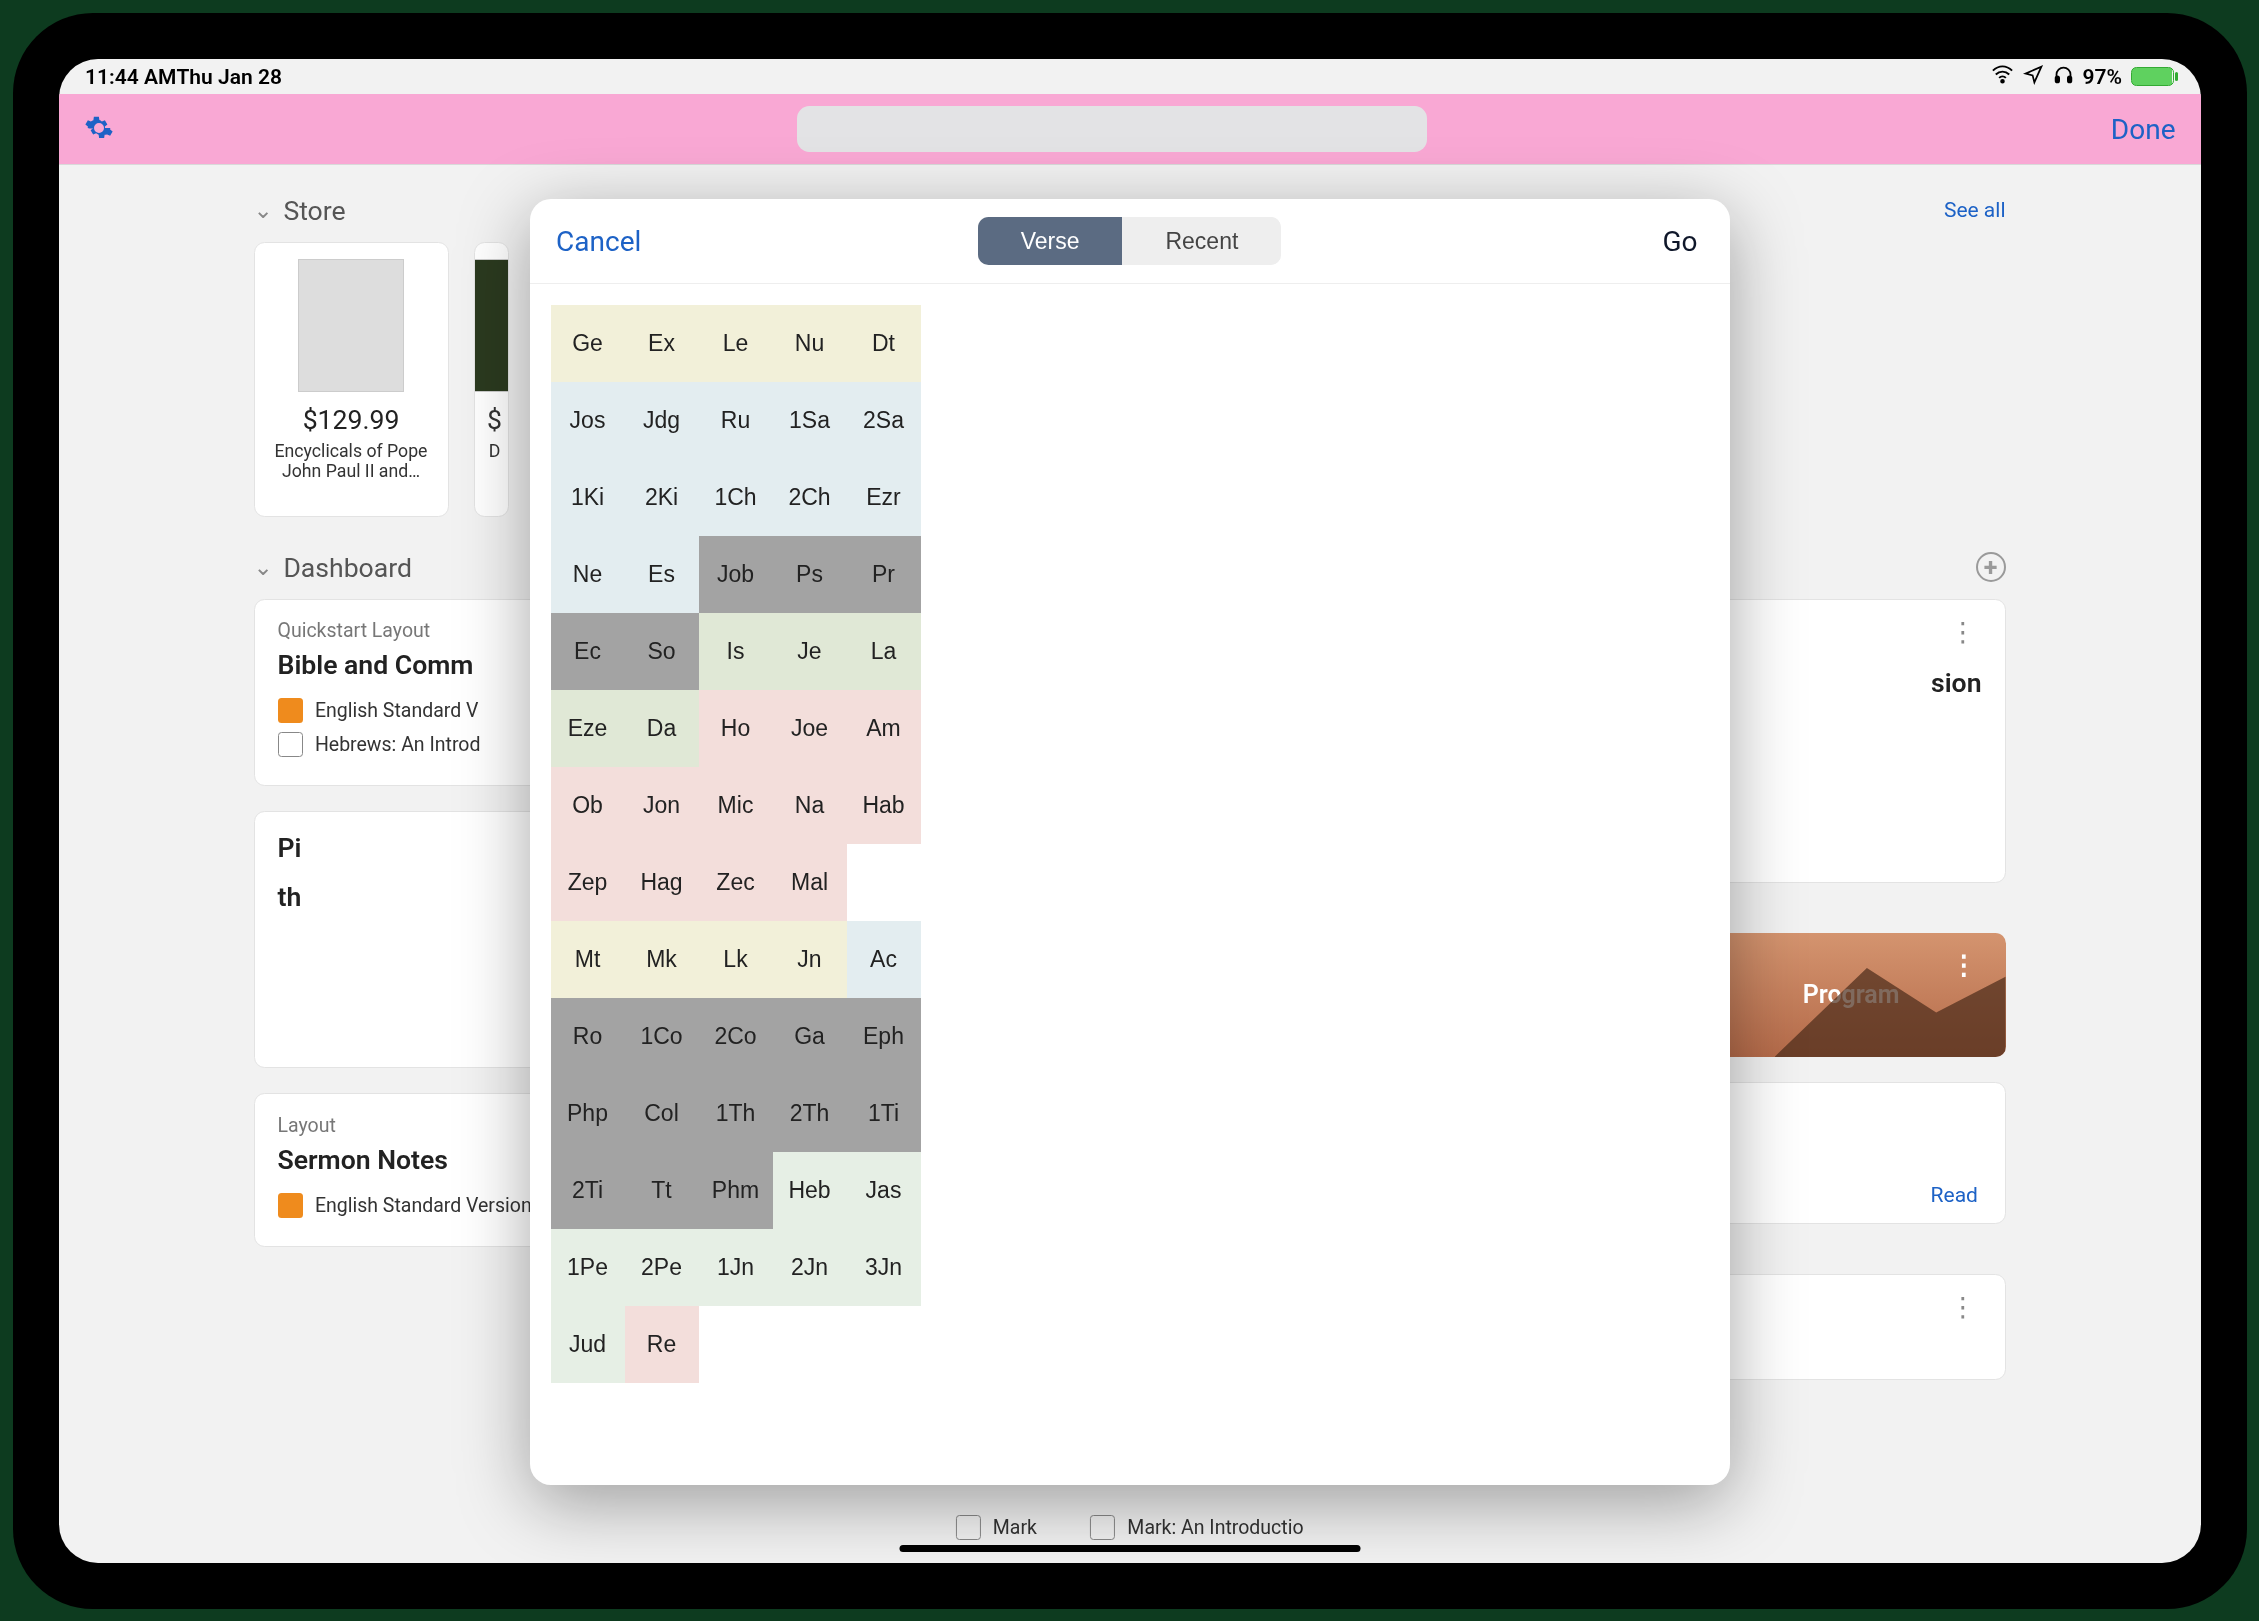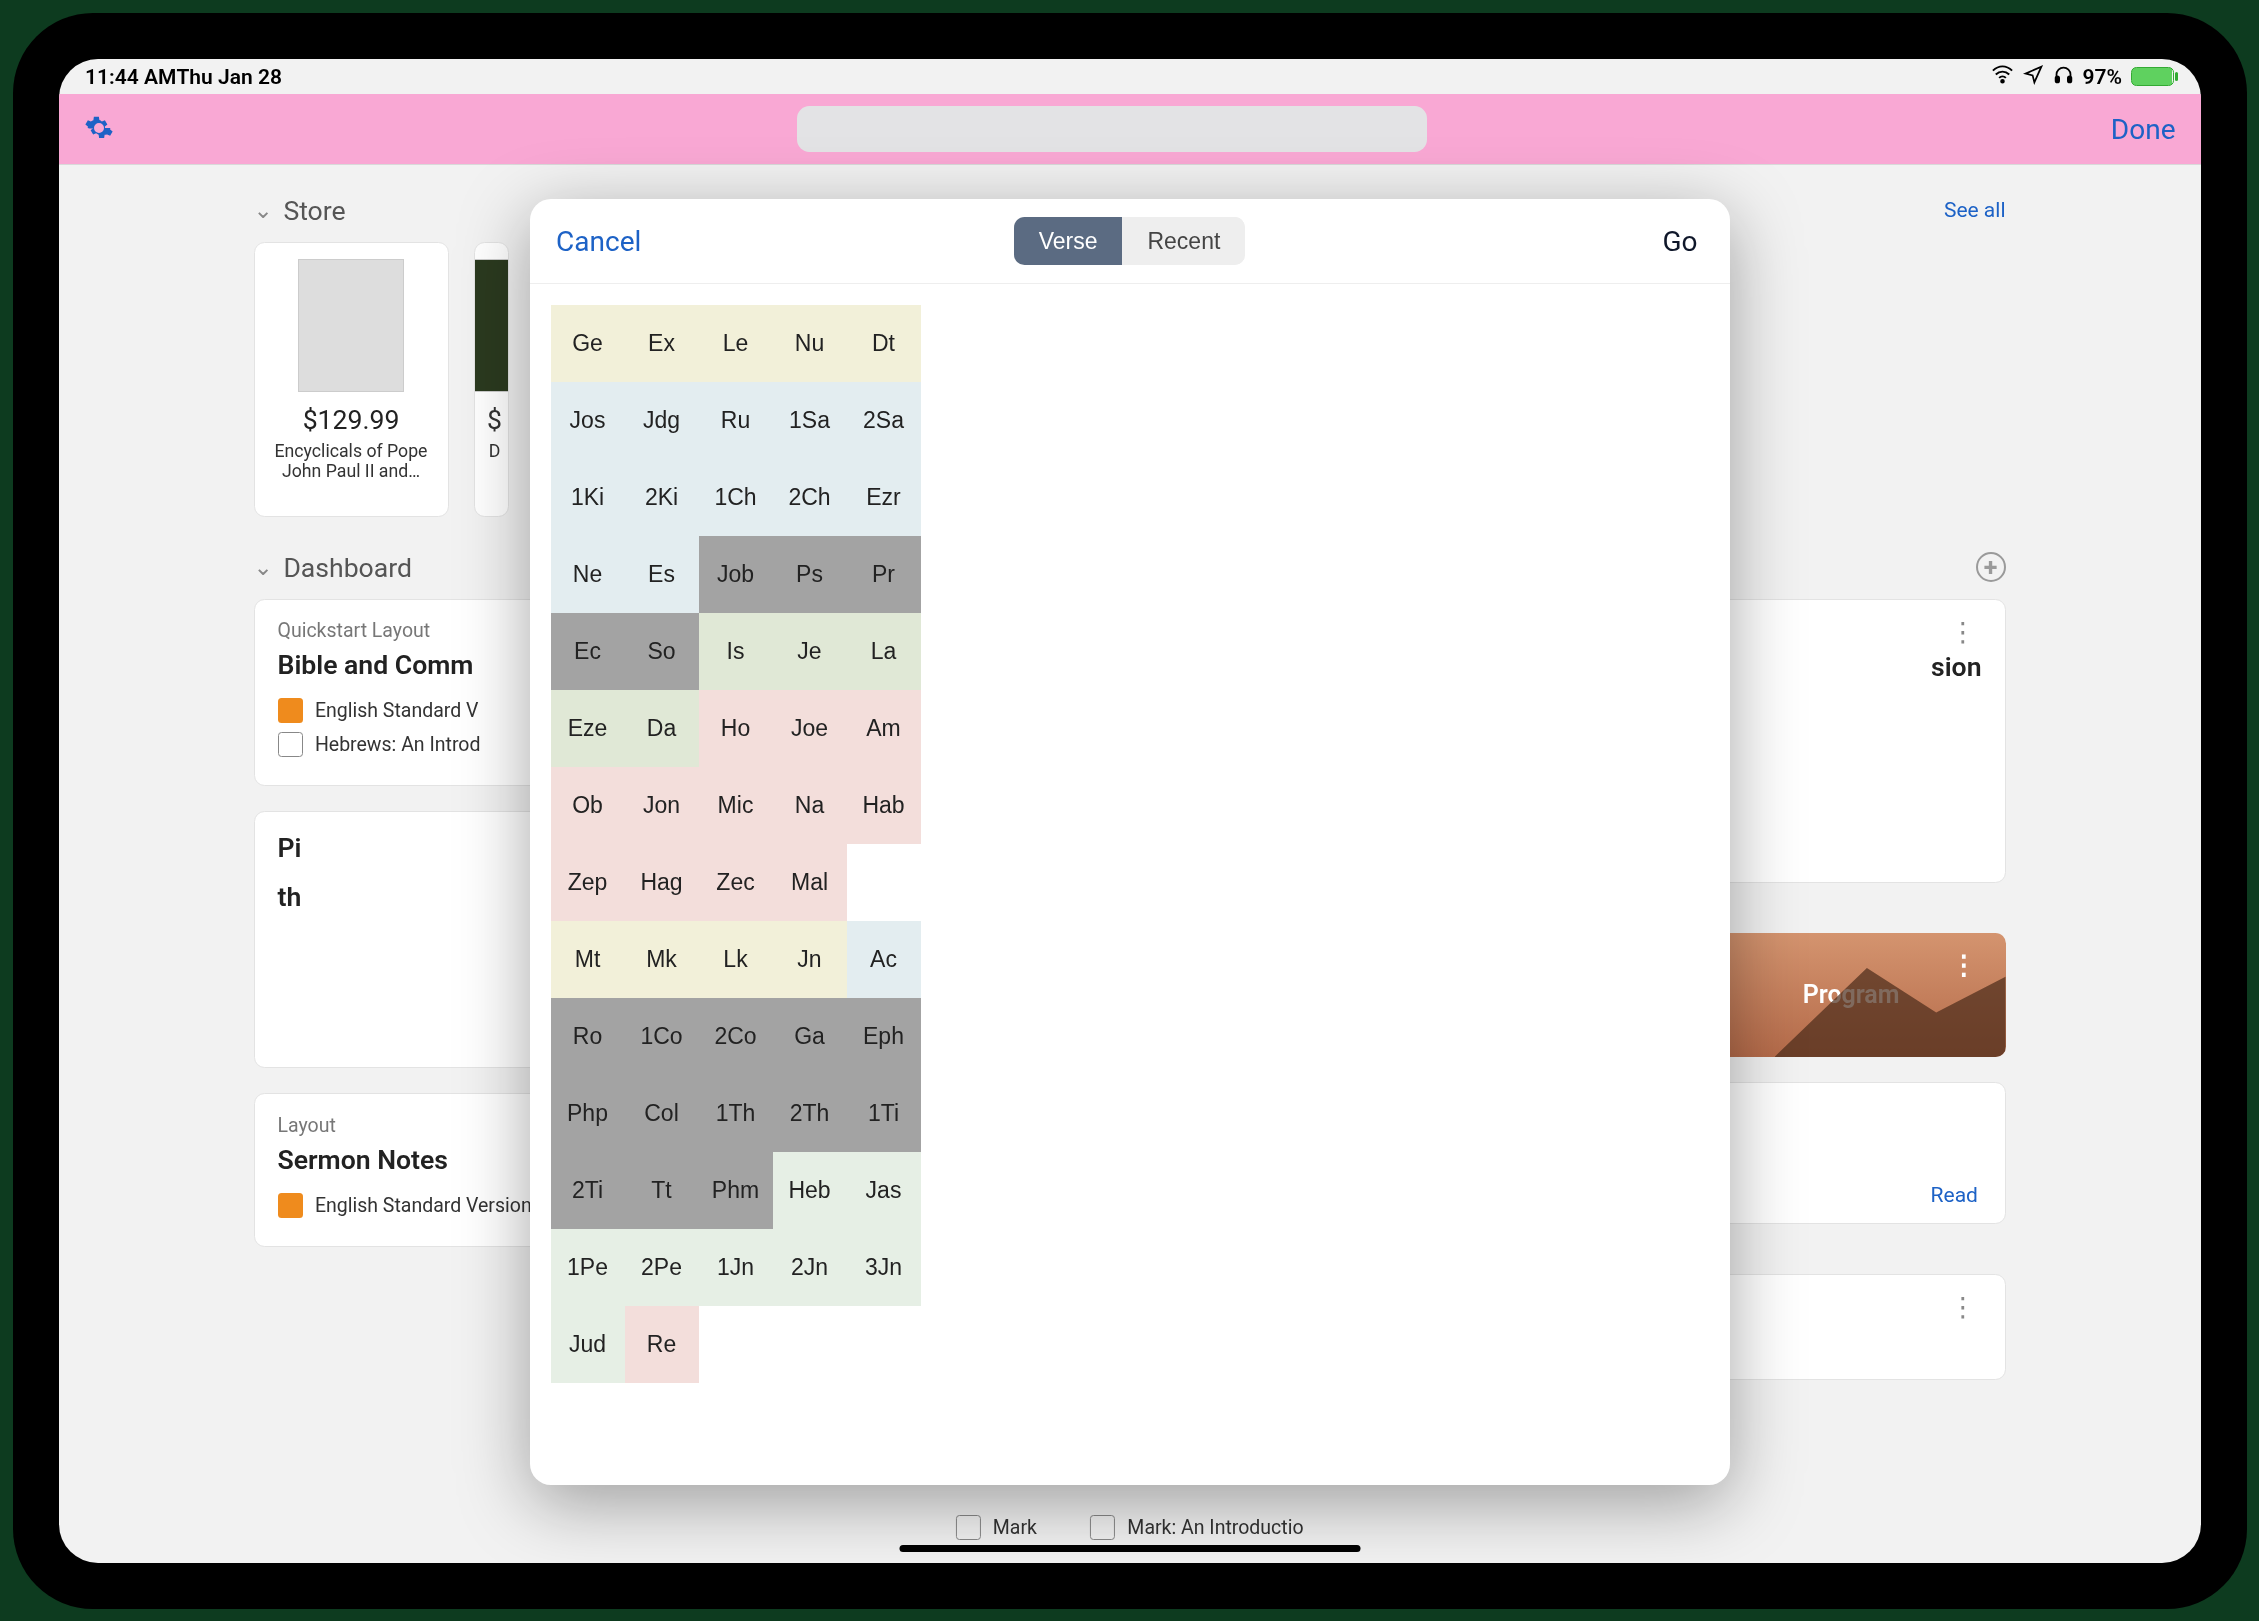--- a/index.html
+++ b/index.html
@@ -158,21 +158,21 @@
     height:85px; display:flex; align-items:center; justify-content:center;
     position:relative; border-bottom:0.9px solid #eee;
   }
   .cancel{ position:absolute; left:26.6px; color:#1d62c6; font-size:28px; }
   .go{ position:absolute; right:32px; color:#0f172a; font-size:28px;text-align:right; }
   .seg{
     display:flex; background:#eee; border-radius:10.6px; overflow:hidden;
     height:48px;
   }
   .seg button{
-    border:none; padding:0 25px; font-size:23px; cursor:pointer;
+    border:none; padding:0 43px; font-size:23px; cursor:pointer;
   }
   .seg .active{ background:#5b6b82; color:#fff; }
   .seg .inactive{ background:#eee; color:#444; }
 
   .book-grid{
     padding:21px 21px; display:grid;
     grid-template-columns: repeat(5, 74px);
     grid-auto-rows: 77px;
     gap:0;
     align-content:start;
@@ -306,21 +306,21 @@
             <div class="card-row">
                 <span class="row-icon"></span>
                 <span>English Standard Version</span>
               </div>
           </div>
         </div>
 
         <div style="flex:1; display:flex; flex-direction:column; gap:25px;">
           <div class="dash-card relpos" style="height:284px; display:flex; align-items:flex-start; justify-content:flex-end;">
             <span class="dots">⋮</span>
-            <div class="card-title" style="margin-top:32px;">sion</div>
+            <div class="card-title" style="margin-top:48px;">sion</div>
           </div>
           <div class="relpos">
             <div class="mountain-card">
               <span class="dots" style="color:#fff;">⋮</span>
               <span>Program</span>
             </div>
           </div>
           <div class="dash-card relpos" style="height:142px;">
             <span class="readlink">Read</span>
           </div>

